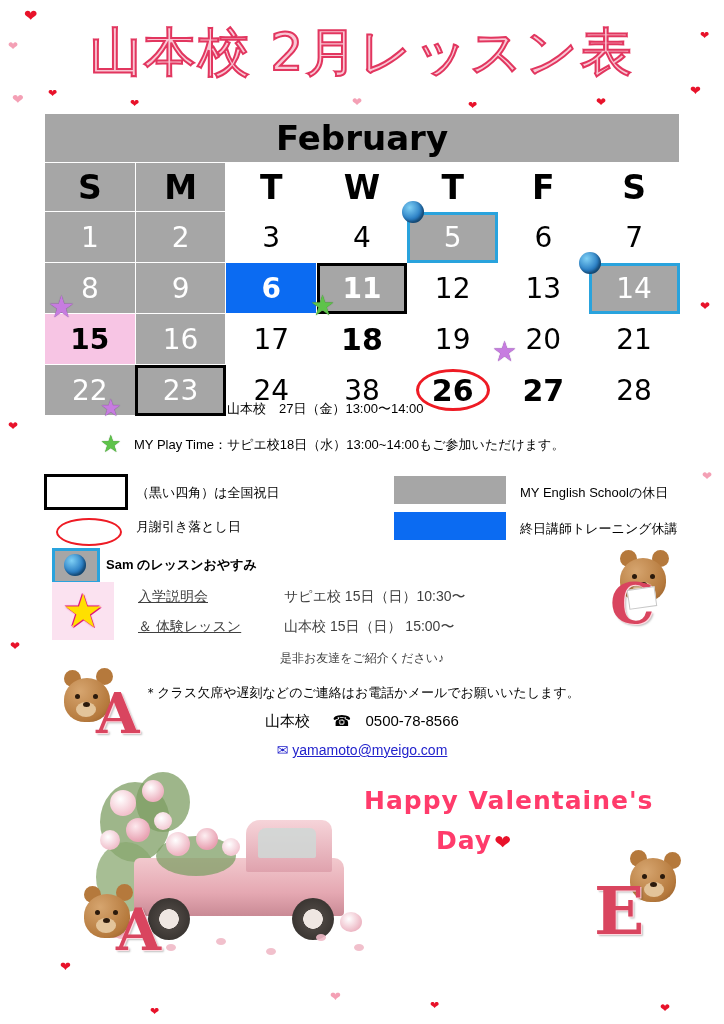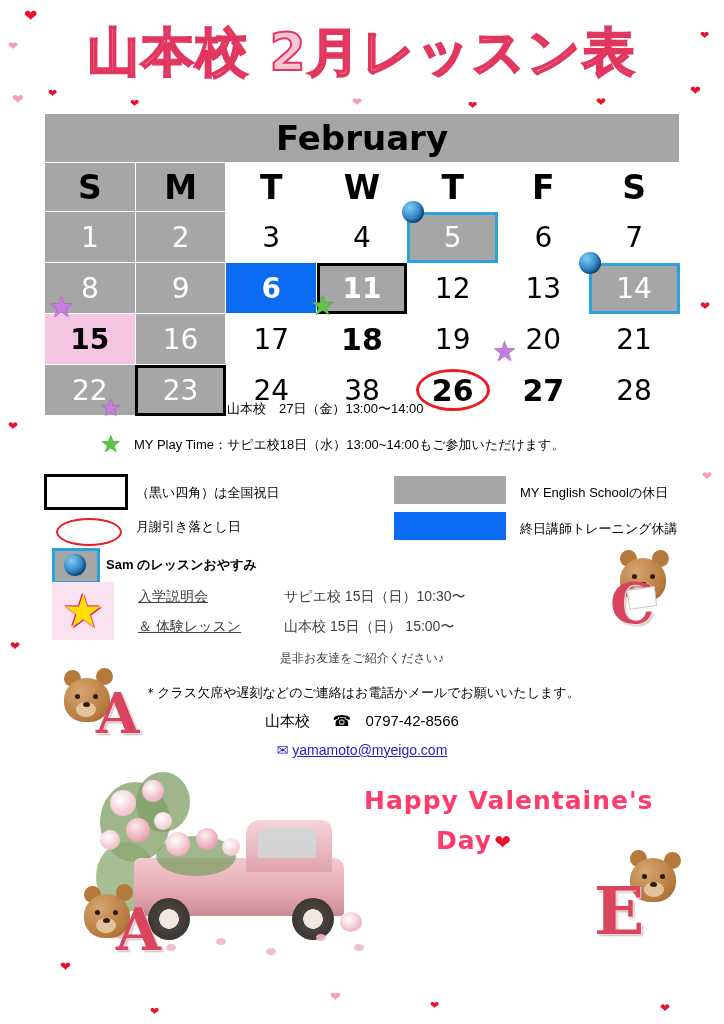--- a/index.html
+++ b/index.html
@@ -29,21 +29,21 @@
   .title-wrap {
     position: absolute;
     top: 18px;
     left: 0;
     width: 724px;
     text-align: center;
   }
   .title {
     font-family: "DejaVu Sans", sans-serif;
     font-size: 52px;
-    font-weight: bold;
+    font-weight: normal;
     color: #f9c7d4;
     -webkit-text-stroke: 2px #e2365f;
     letter-spacing: 2px;
     white-space: nowrap;
     text-shadow: 2px 2px 0 #ffffff;
   }
 
   
   .cal {
     position: absolute;
@@ -472,21 +472,21 @@
 
 <div class="center-line" style="top:684px; font-size:13px;">
   <span>＊クラス欠席や遅刻などのご連絡はお電話かメールでお願いいたします。</span>
 </div>
 
 <div class="center-line" style="top:712px; font-size:15px;">
   <span>山本校</span>
   <span style="display:inline-block;width:14px;"></span>
   <span>☎</span>
   <span style="display:inline-block;width:6px;"></span>
-  <span>0797-42-8566</span>
+  <span>0500-78-8566</span>
 </div>
 
 <div class="center-line" style="top:742px; font-size:14px;">
   <span style="color:#2222cc;">✉</span>
   <span class="blue-link">yamamoto@myeigo.com</span>
 </div>
 
 <div class="valentine" style="left:364px; top:786px;">Happy Valentaine's</div>
 <div class="valentine" style="left:436px; top:826px;">
   <span>Day</span><span class="heart" style="position:relative;left:2px;top:0;font-size:20px;">❤</span>

